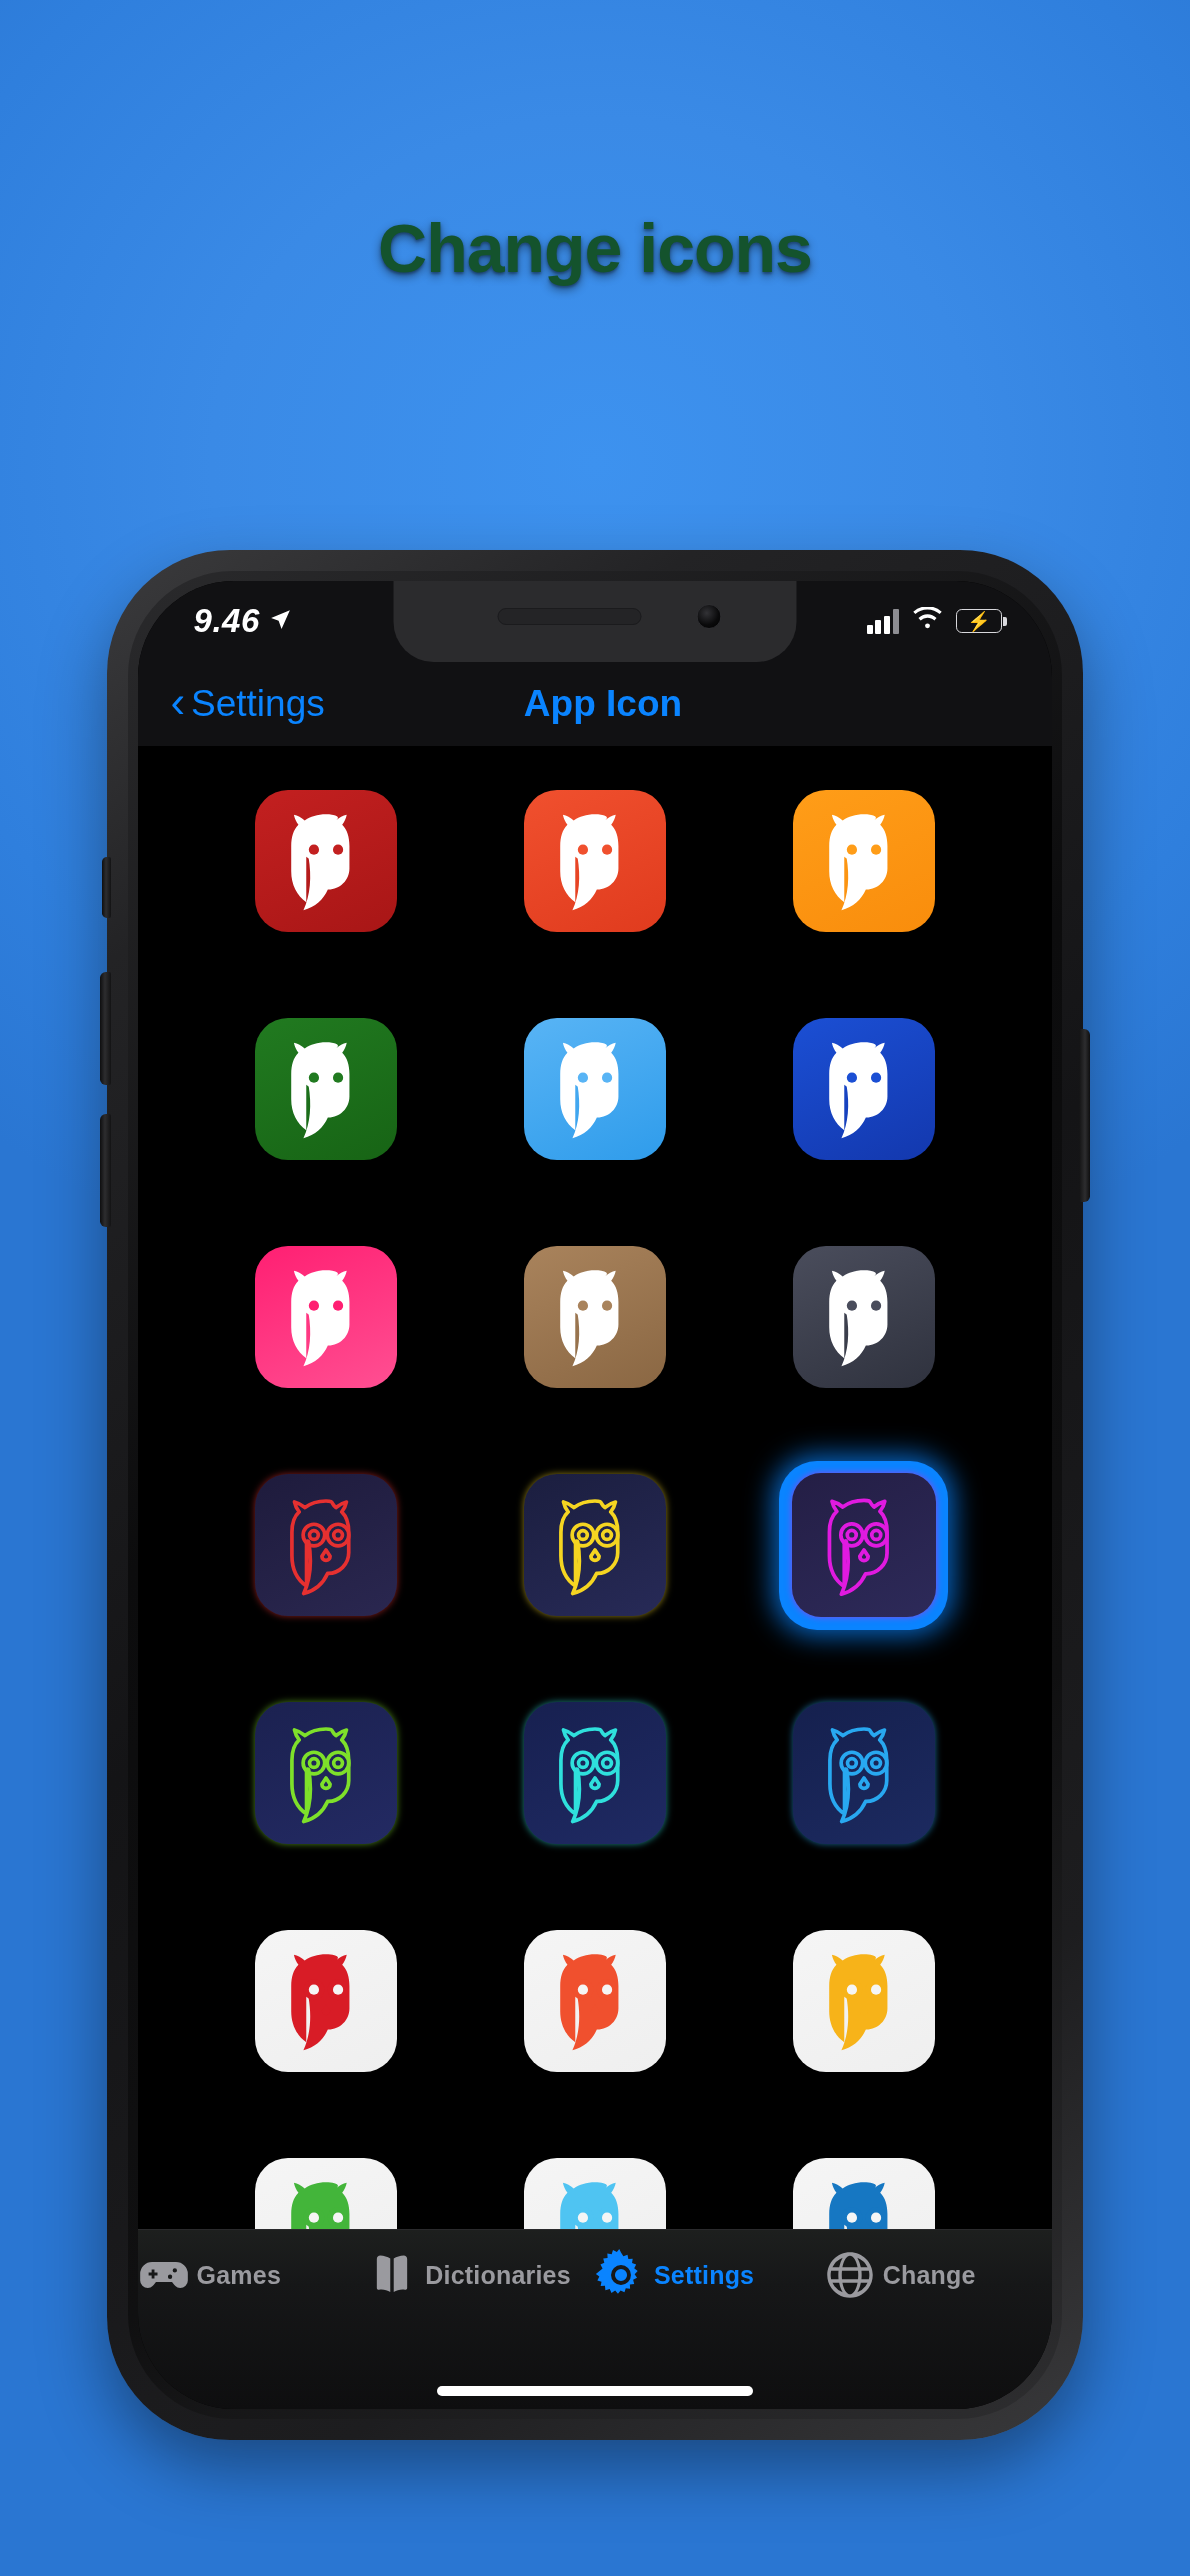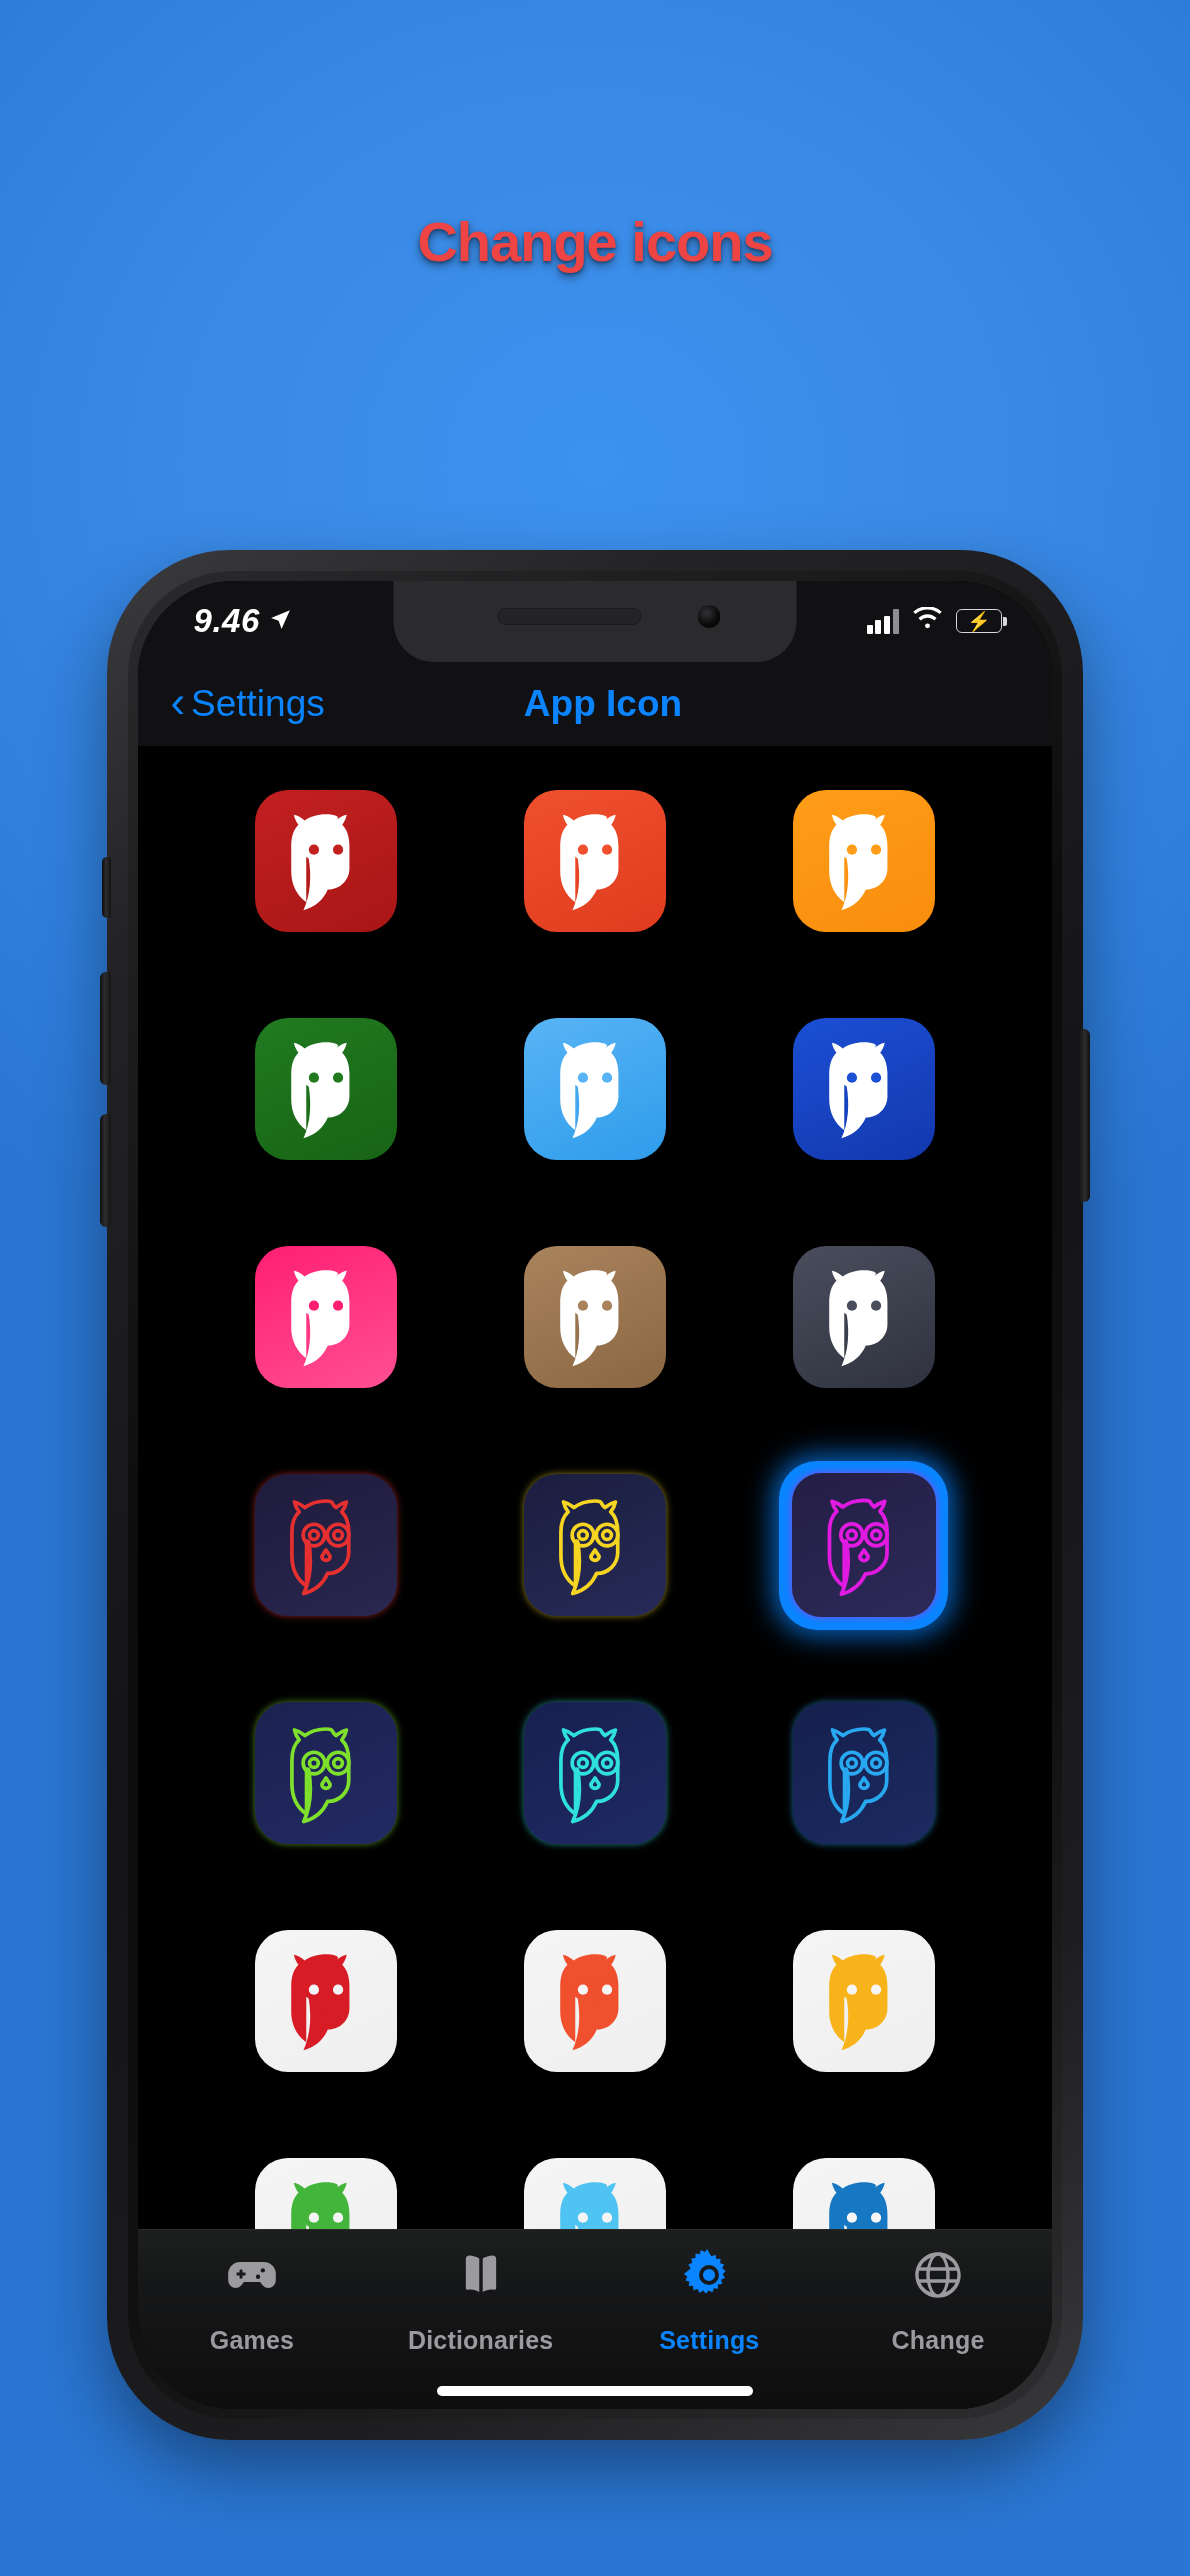--- a/index.html
+++ b/index.html
@@ -11,23 +11,23 @@
   body {
     background: radial-gradient(ellipse 958px 863px at 50% 18%, #3d92ef 0%, #3a8ae6 40%, #2f7fdd 75%, #2a76d2 100%);
     position: relative;
   }
 
   
   #headline {
     position: absolute;
     top: 209px; left: 0; width: 100%;
     text-align: center;
-    font-size: 56px;
+    font-size: 68px;
     font-weight: bold;
-    color: #ef4444;
+    color: #14532d;
     letter-spacing: -1px;
     text-shadow: 0 3.8px 9.6px rgba(0,0,0,0.45), 0 1.9px 2.9px rgba(0,0,0,0.35);
   }
 
   
   #phone {
     position: absolute;
     left: 107px; top: 550px;
     width: 976px; height: 1890px;
     border-radius: 123px;
@@ -180,21 +180,21 @@
   
   #tabbar {
     position: absolute; bottom: 0; left: 0; width: 100%; height: 180px;
     background: linear-gradient(180deg, #1d1f1e 0%, #161718 30%, #0e0e0f 100%);
     border-top: 1px solid #2a2a2c;
     display: flex; align-items: flex-start; justify-content: space-around;
     padding-top: 19px;
     z-index: 4;
   }
   .tab-item {
-    display: flex; flex-direction: column; align-items: center; gap: 25px;
+    display: flex; flex-direction: row; align-items: center; gap: 7px;
     width: 25%;
     color: #9a9a9f;
   }
   .tab-item.active { color: #0a84ff; }
   .tab-icon { width: 52px; height: 52px; display: block; }
   .tab-icon svg { width: 100%; height: 100%; fill: currentColor; }
   .tab-label { font-size: 25px; font-weight: bold; letter-spacing: 0.2px; }
 
   #home-indicator {
     position: absolute; bottom: 13.4px; left: 50%; transform: translateX(-50%);

